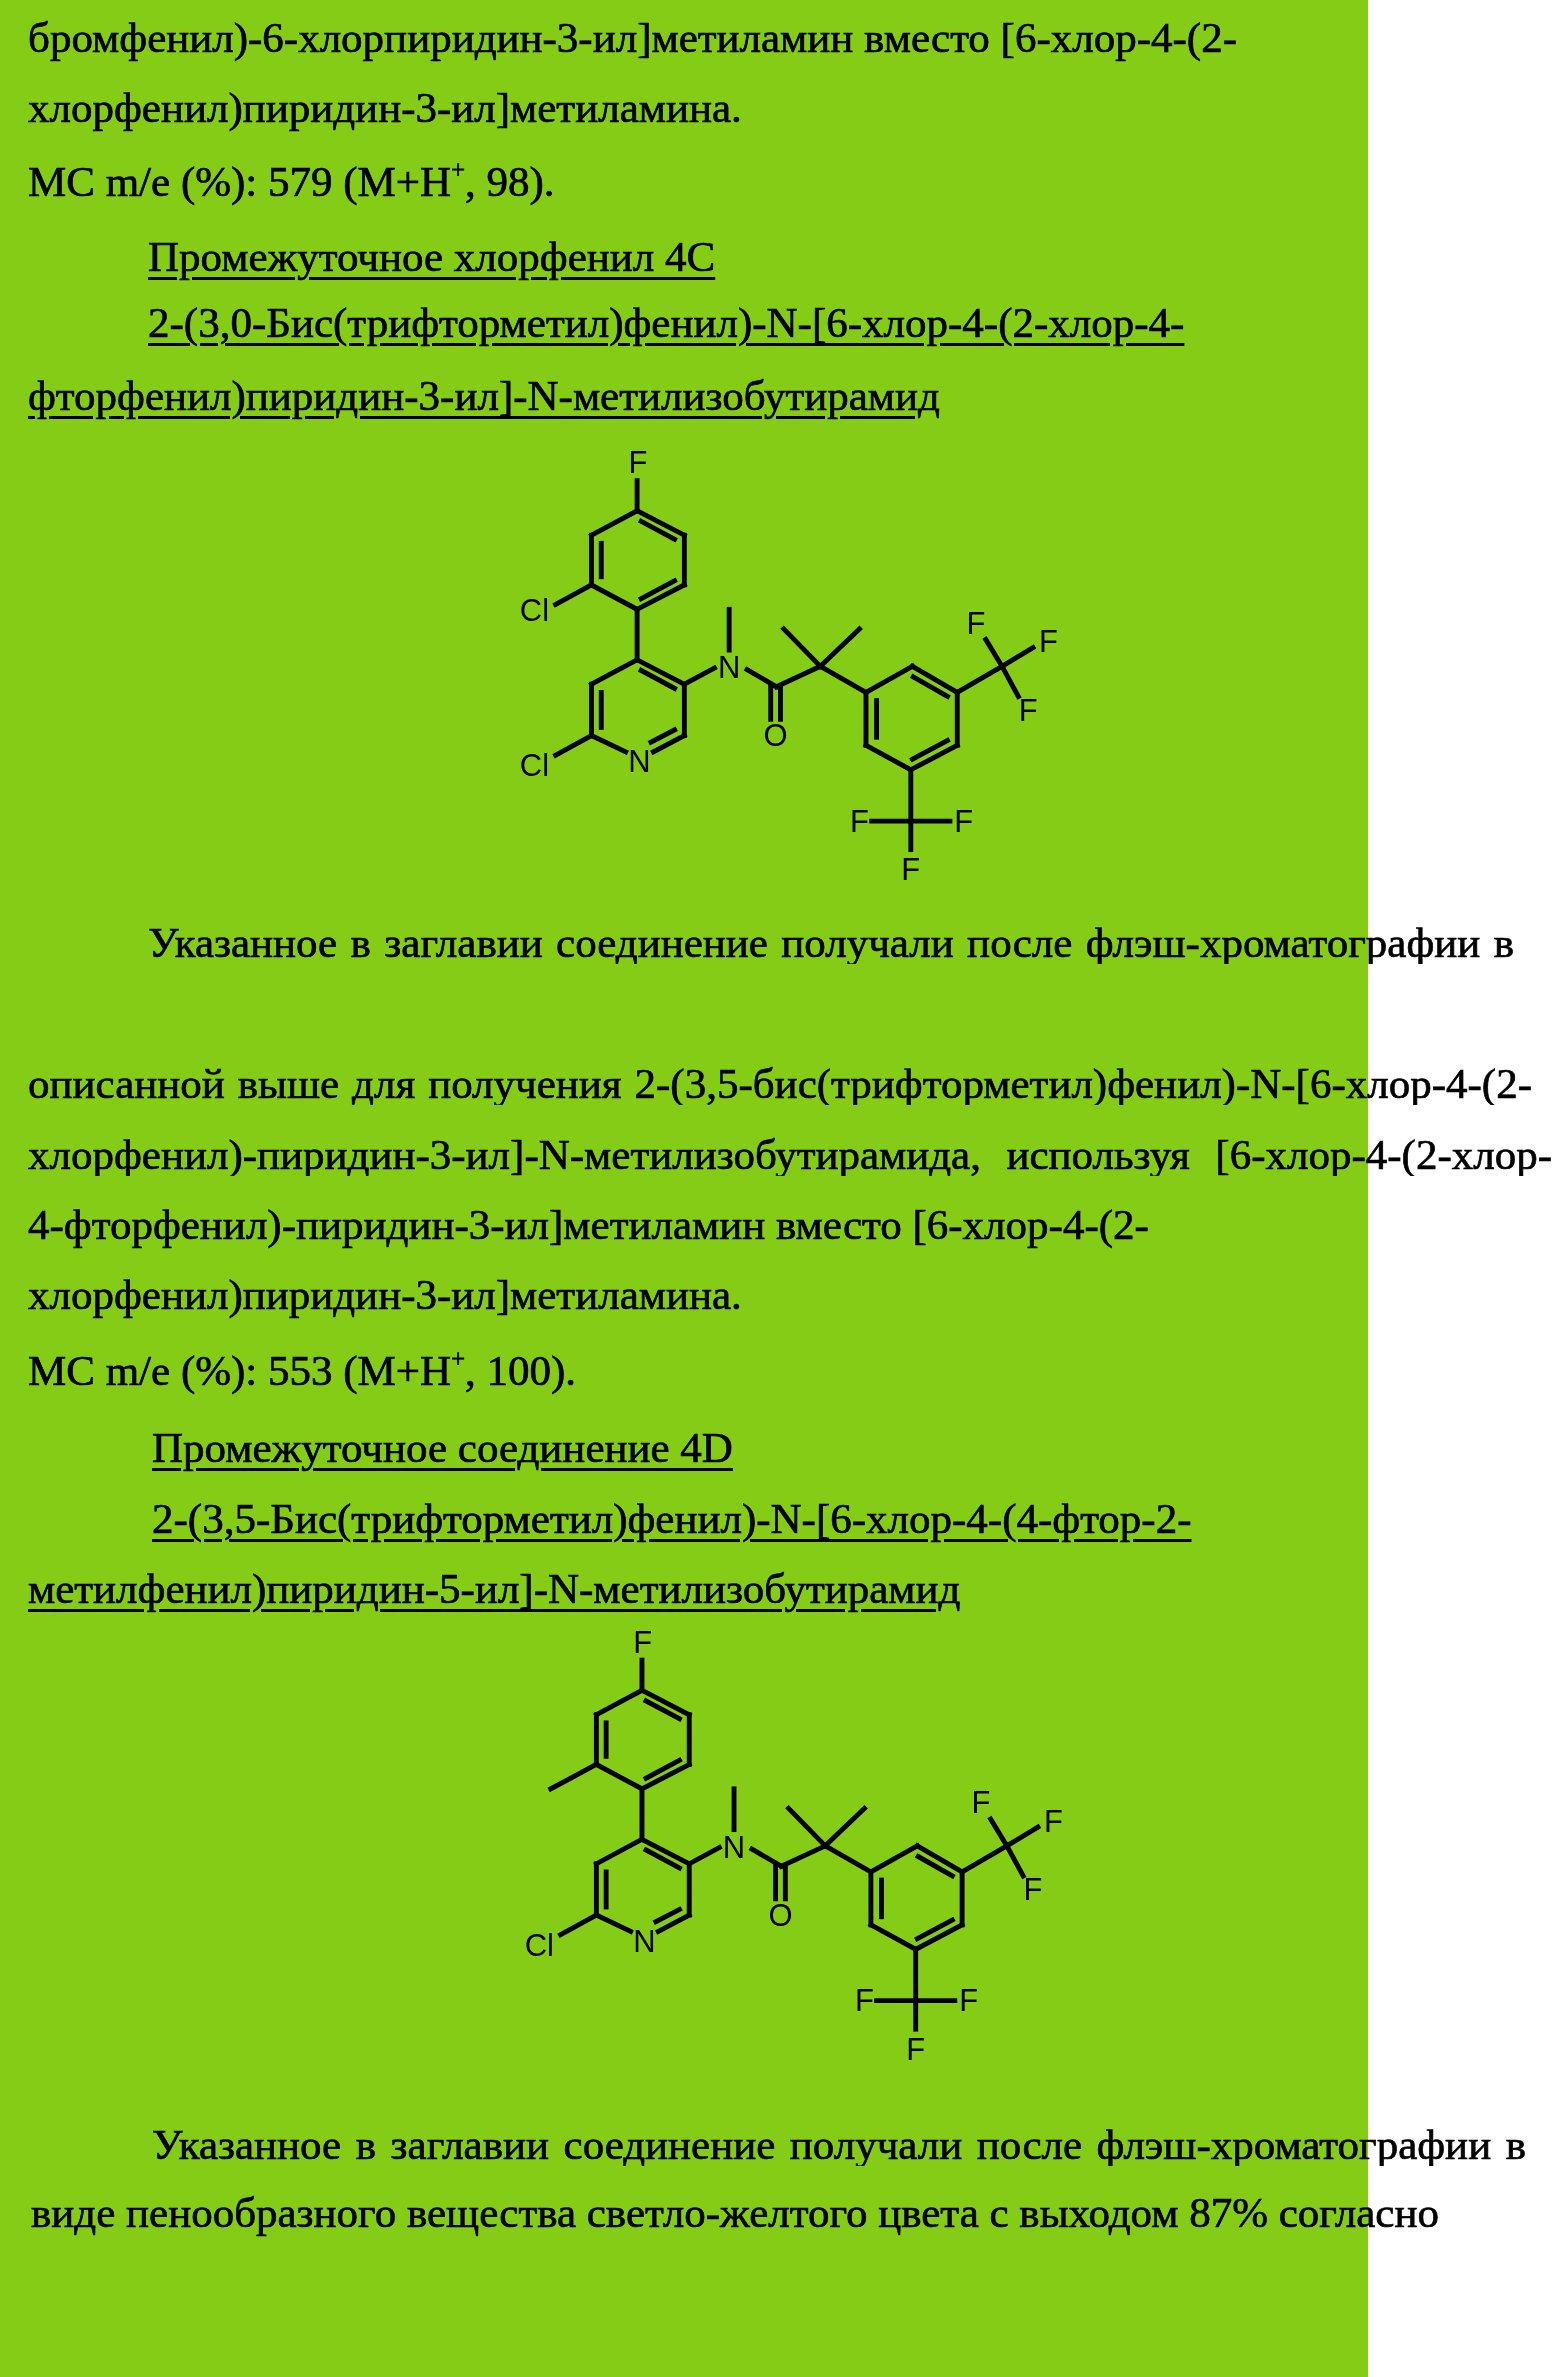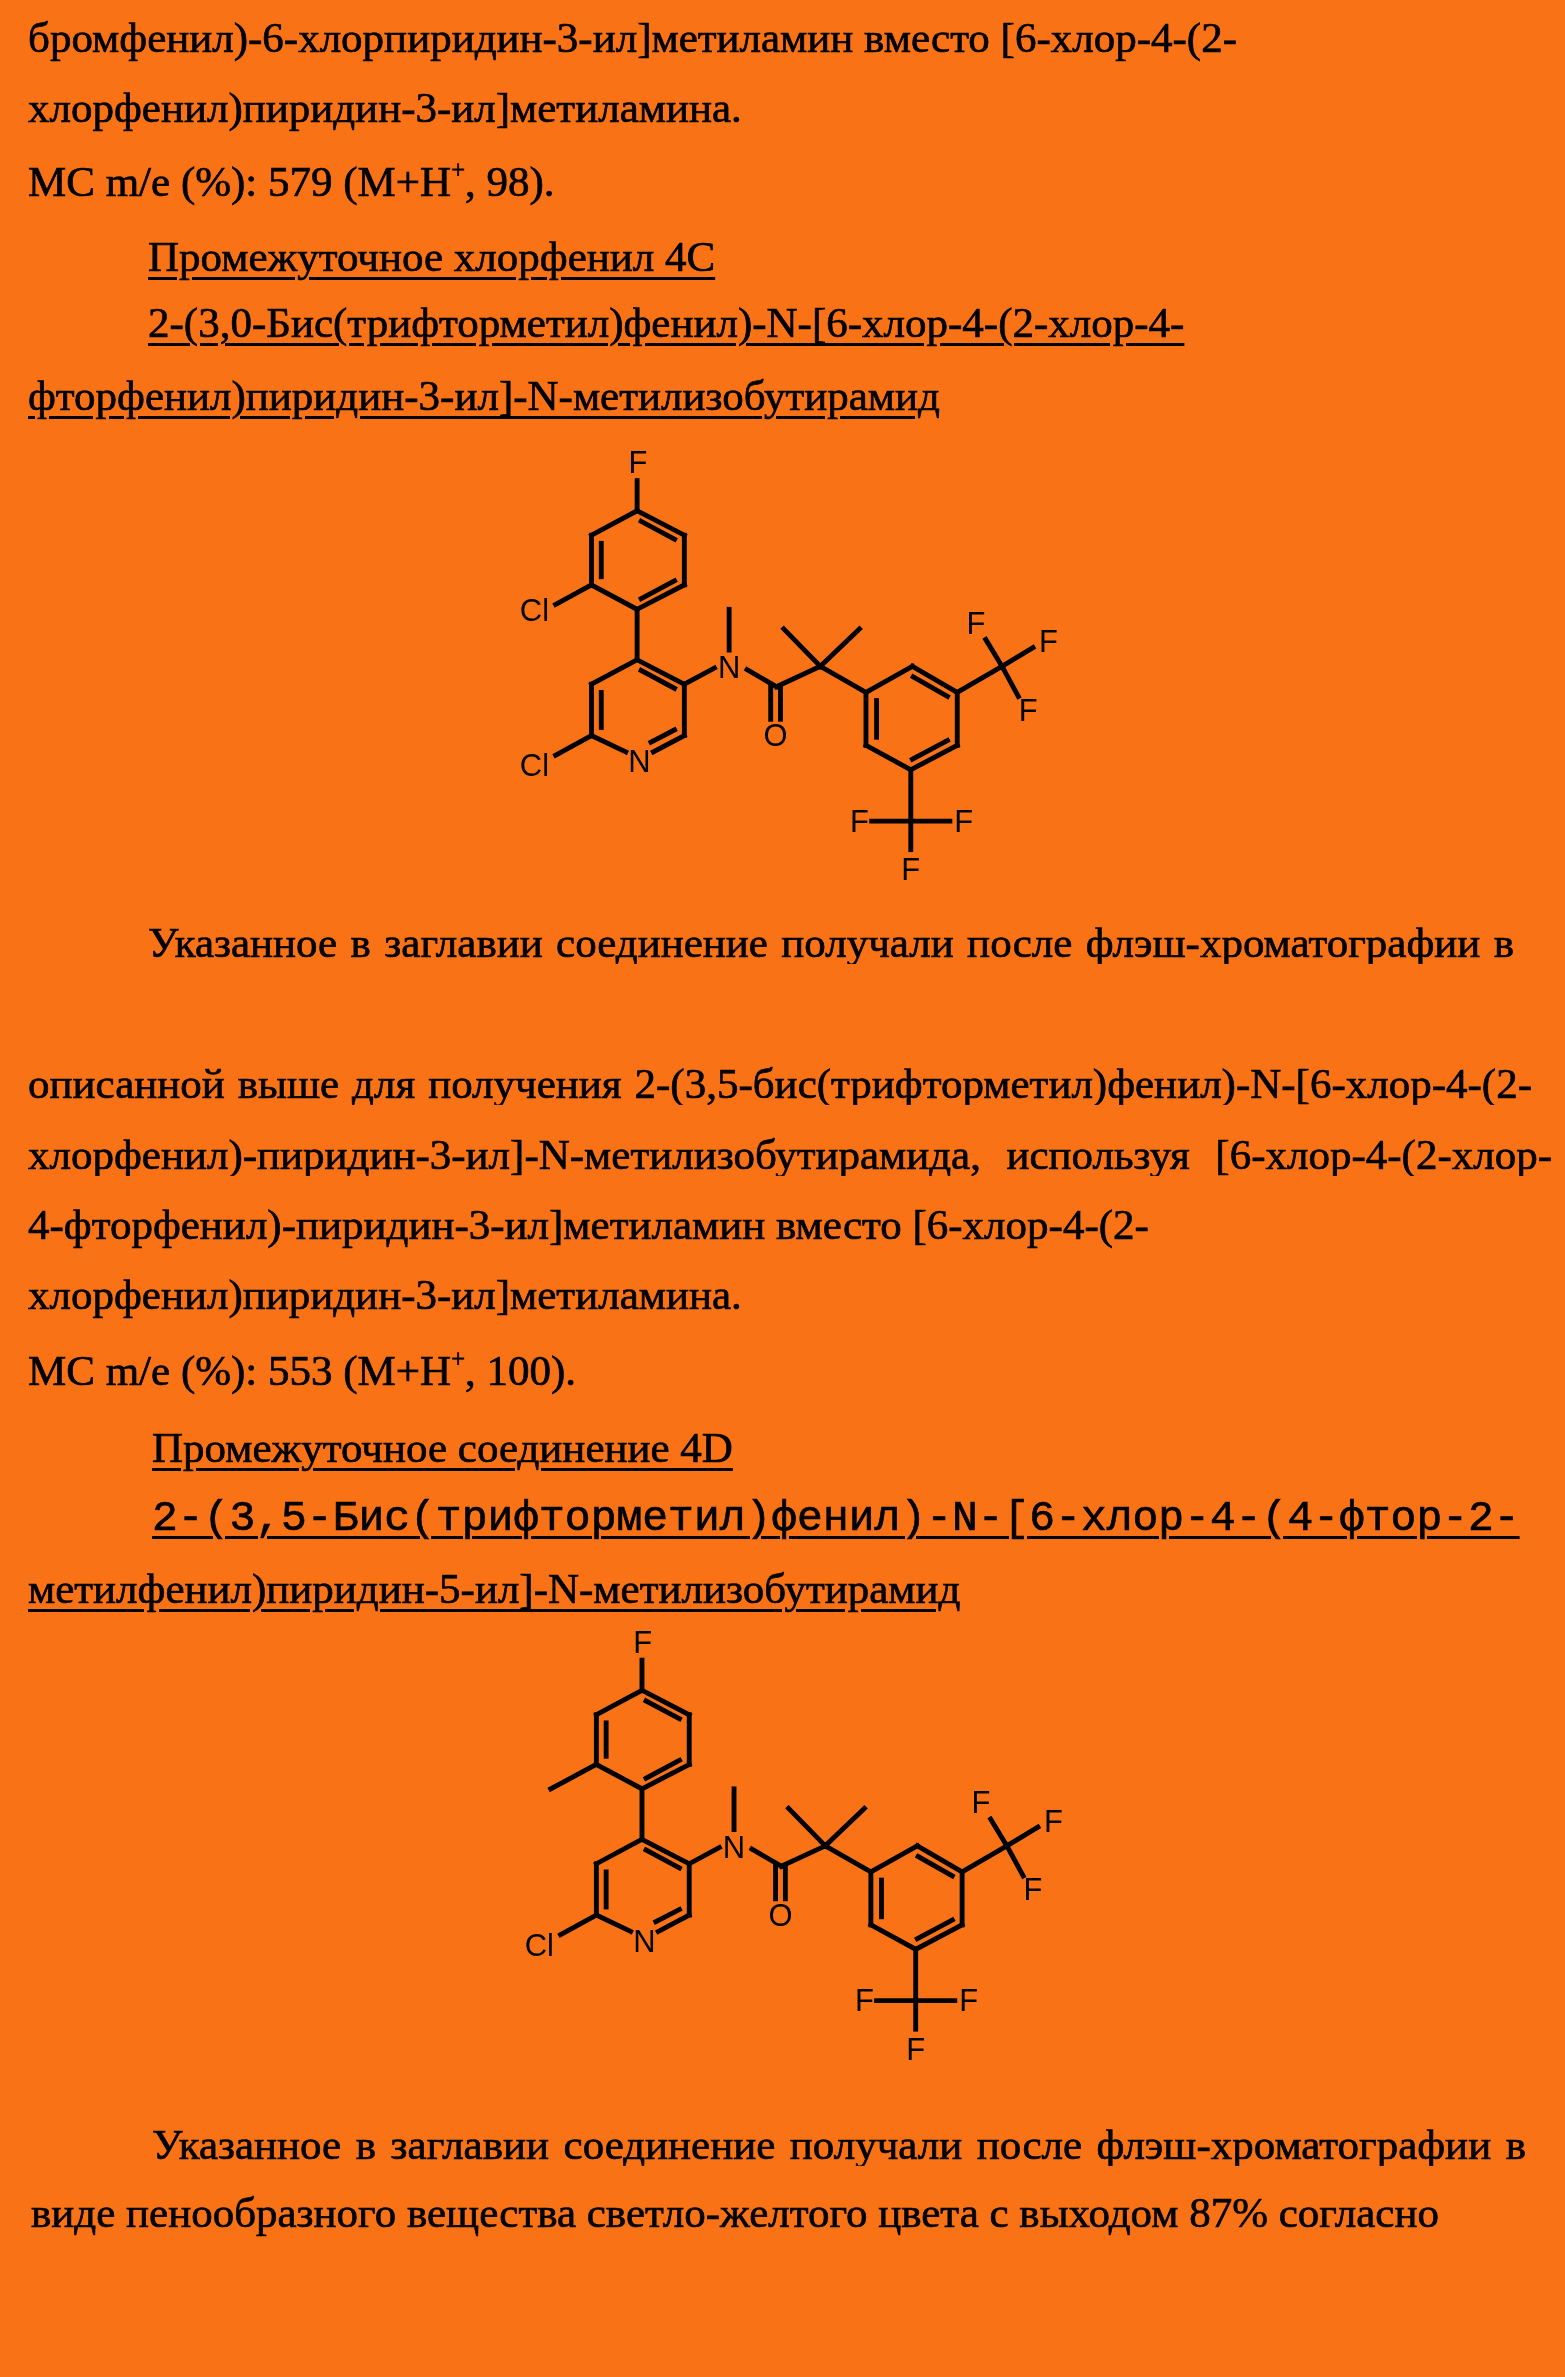--- a/index.html
+++ b/index.html
@@ -1,17 +1,17 @@
 <!DOCTYPE html>
 <html style="font-size:13px"><head>
 <meta charset="utf-8">
 <style>
   html, body { margin: 0; padding: 0; background: #ffffff; }
   body { width: 1565px; height: 2377px; position: relative; overflow: hidden; }
-  .page { position: absolute; left: 0; top: 0; width: 1565px; height: 2377px; background: #f97316; color: #000; }
+  .page { position: absolute; left: 0; top: 0; width: 1368px; height: 2377px; background: #84cc16; color: #000; }
   .ln {
     position: absolute;
     font-family: "Liberation Serif", "DejaVu Serif", serif;
     font-size: 43px;
     line-height: 43px;
     height: 43px;
     white-space: nowrap;
     color: #000;
     font-weight: bold;
     -webkit-text-stroke: 0.2px #000;
@@ -123,21 +123,21 @@
   </svg>
 
   <div class="ln plain just" style="left:148px; top:921px; width:1366px;">Указанное в заглавии соединение получали после флэш-хроматографии в</div>
   <div class="ln plain just" style="left:28px; top:1062px; width:1504px;">описанной выше для получения 2-(3,5-бис(трифторметил)фенил)-N-[6-хлор-4-(2-</div>
   <div class="ln plain just" style="left:28px; top:1133px; width:1524px;">хлорфенил)-пиридин-3-ил]-N-метилизобутирамида, используя [6-хлор-4-(2-хлор-</div>
   <div class="ln plain" style="left:28px; top:1203px;">4-фторфенил)-пиридин-3-ил]метиламин вместо [6-хлор-4-(2-</div>
   <div class="ln plain" style="left:28px; top:1273px;">хлорфенил)пиридин-3-ил]метиламина.</div>
   <div class="ln plain" style="left:28px; top:1349px;"><span>МС m/e (%): 553 (M+H</span><sup>+</sup><span>, 100).</span></div>
 
   <div class="ln plain u" style="left:152px; top:1426px;">Промежуточное соединение 4D</div>
-  <div class="ln plain u" style="left:152px; top:1497px;font-family:Liberation Mono, monospace;">2-(3,5-Бис(трифторметил)фенил)-N-[6-хлор-4-(4-фтор-2-</div>
+  <div class="ln plain u" style="left:152px; top:1497px;">2-(3,5-Бис(трифторметил)фенил)-N-[6-хлор-4-(4-фтор-2-</div>
   <div class="ln plain u" style="left:28px; top:1567px;">метилфенил)пиридин-5-ил]-N-метилизобутирамид</div>
 
   <svg class="struct" viewBox="0 0 1921 2918" width="1565" height="2377" xmlns="http://www.w3.org/2000/svg">
     <g transform="translate(6,1448)">
       <g stroke="#000" stroke-width="6" stroke-linecap="square" fill="none">
         <line x1="782" y1="590" x2="782" y2="627"></line>
         <line x1="782" y1="627" x2="726" y2="657"></line>
         <line x1="726" y1="657" x2="726" y2="718"></line>
         <line x1="726" y1="718" x2="782" y2="748"></line>
         <line x1="782" y1="748" x2="840" y2="718"></line>

